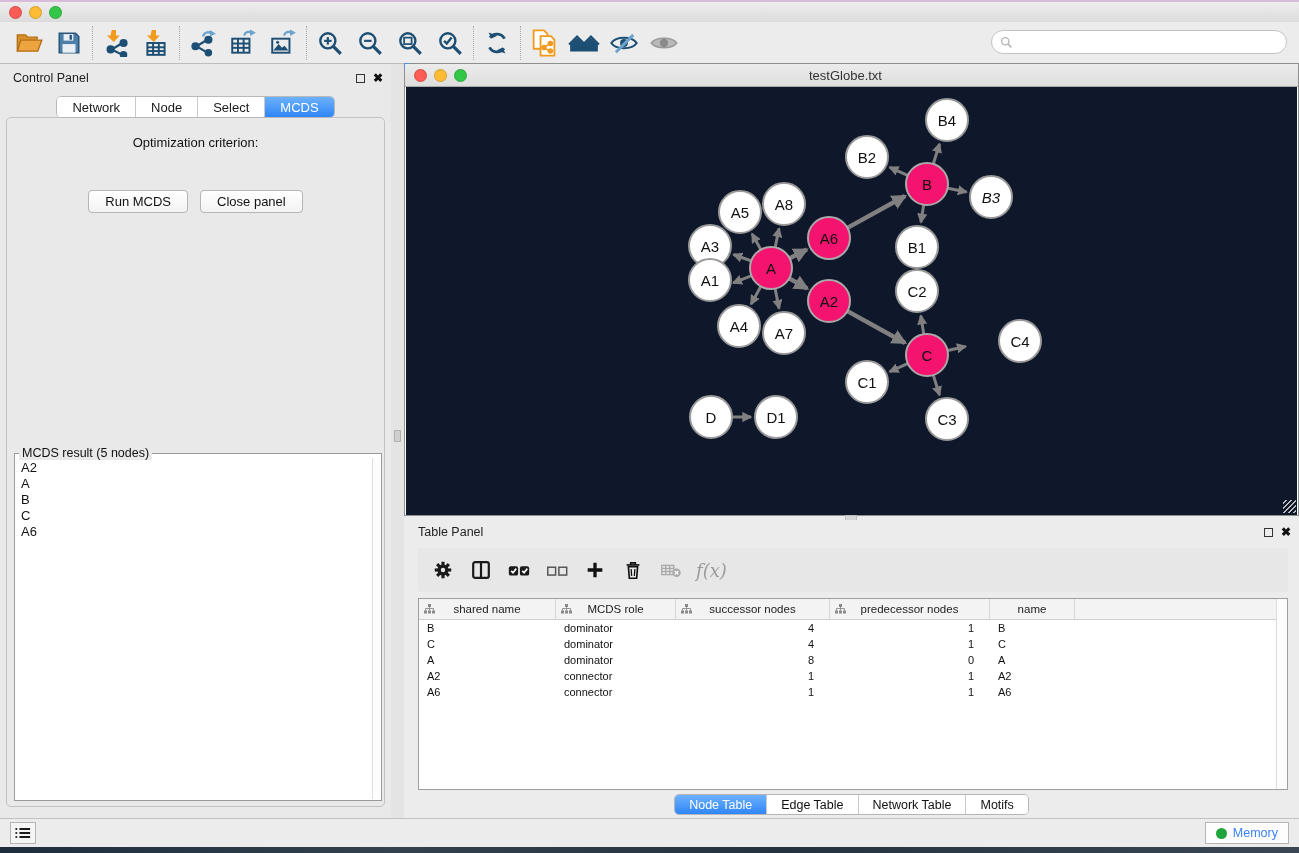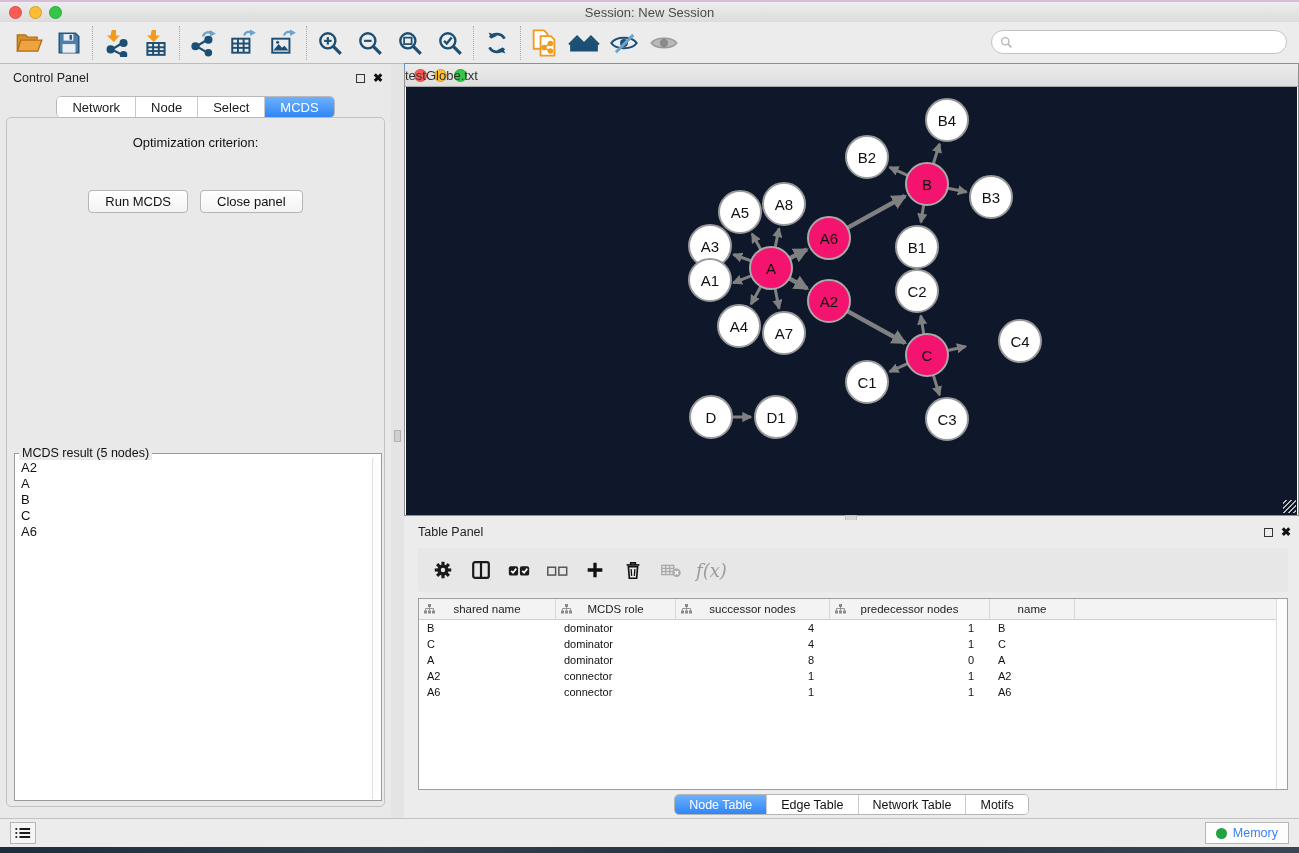--- a/index.html
+++ b/index.html
@@ -68,21 +68,21 @@
   .v-handle { position:absolute; left:3px; top:366px; width:7px; height:12px; background:#cfcfcf; border:1px solid #b0b0b0; }
 
   
   .right-area { position:absolute; left:404px; top:63px; width:895px; height:755px; }
 
   .net-window { position:absolute; left:0; top:0; width:895px; height:453px;
                 border:1px solid #8f8f8f; background:#fff; }
   .net-titlebar { position:absolute; left:0; top:0; width:100%; height:23px;
                   background:linear-gradient(#ececec,#dddddd); border-bottom:1px solid #a9a9a9;
                   display:flex; align-items:center; }
-  .net-titlebar .wtitle { position:absolute; left:0; right:12px; font-size:13px; color:#333; }
+  .net-titlebar .wtitle { position:absolute; left:0; right:12px; text-align:center; font-size:13px; color:#333; }
   .corner-mark { position:absolute; left:-1px; top:-1px; width:0; height:0;
                  border-top:6px solid #5a8fd6; border-right:6px solid transparent; }
   .net-canvas { position:absolute; left:1px; top:23px; width:891px; height:428px; background:#0f172a; overflow:hidden; }
   .net-canvas svg.edges { position:absolute; left:0; top:0; }
   .gnode { position:absolute; border-radius:50%; display:flex; align-items:center; justify-content:center;
            font-size:15px; color:#111; border:2px solid #9a9a9a; background:#fff; }
   .gnode.hl { background:#f4136e; border-color:#a9a9a9; }
   .resize-grip { position:absolute; right:2px; bottom:2px; width:13px; height:13px;
       background:repeating-linear-gradient(135deg, transparent 0 2px, #b9b9b9 2px 3.5px); }
   .h-handle { position:absolute; left:441px; top:452px; width:12px; height:7px; background:#d6d6d6; border:1px solid #bdbdbd; }
@@ -133,21 +133,20 @@
 <div id="app">
 
   <div class="top-line"></div>
 
   <div class="titlebar">
     <div class="traffic">
       <span class="tl red"></span>
       <span class="tl yellow"></span>
       <span class="tl green"></span>
     </div>
-    <div class="wtitle">Session: New Session</div>
   </div>
 
   <div class="toolbar">
     <span class="tb-icon">
       <svg width="28" height="28" viewBox="0 0 24 24">
           <path d="M2 19 L2 5 L9 5 L11 7 L19 7 L19 9" fill="#d88f2a" stroke="#b27017" stroke-width="1.2"></path>
           <path d="M2 19 L5 9.5 L23 9.5 L19.5 19 Z" fill="#eda33f" stroke="#b27017" stroke-width="1.2"></path>
         </svg>
     </span>
     <span class="tb-gap"></span>
@@ -387,21 +386,21 @@
             <line x1="517.8646491159858" y1="116.75271056928926" x2="514.9191886050177" y2="135.30911178838844" stroke="#808080" stroke-width="3" marker-end="url(#arrow)"></line>
             <line x1="517.9124623945278" y1="248.23975932497797" x2="514.8594220068402" y2="228.70030084377754" stroke="#808080" stroke-width="3" marker-end="url(#arrow)"></line>
             <line x1="540.523741203679" y1="263.66139084362686" x2="559.5953234954012" y2="259.4232614454664" stroke="#808080" stroke-width="3" marker-end="url(#arrow)"></line>
             <line x1="502.76156989649786" y1="276.20729354657595" x2="483.79803762937763" y2="284.74088306678004" stroke="#808080" stroke-width="3" marker-end="url(#arrow)"></line>
             <line x1="526.965499862719" y1="287.0895995607006" x2="533.5431251716013" y2="308.1380005491243" stroke="#808080" stroke-width="3" marker-end="url(#arrow)"></line>
             <line x1="325" y1="330" x2="345" y2="330" stroke="#808080" stroke-width="3" marker-end="url(#arrow)"></line>
           </svg>
       <div class="gnode" style="left: 519px; top: 11px; width: 44px; height: 44px;">B4</div>
           <div class="gnode" style="left: 439px; top: 48px; width: 44px; height: 44px;">B2</div>
           <div class="gnode hl" style="left: 499px; top: 75px; width: 44px; height: 44px;">B</div>
-          <div class="gnode" style="left: 563px; top: 88px; width: 44px; height: 44px;">B3</div>
+          <div class="gnode" style="left: 563px; top: 88px; width: 44px; height: 44px; font-style: italic;">B3</div>
           <div class="gnode" style="left: 489px; top: 138px; width: 44px; height: 44px;">B1</div>
           <div class="gnode" style="left: 312px; top: 103px; width: 44px; height: 44px;">A5</div>
           <div class="gnode" style="left: 356px; top: 95px; width: 44px; height: 44px;">A8</div>
           <div class="gnode" style="left: 282px; top: 137px; width: 44px; height: 44px;">A3</div>
           <div class="gnode hl" style="left: 401px; top: 129px; width: 44px; height: 44px;">A6</div>
           <div class="gnode hl" style="left: 343px; top: 159px; width: 44px; height: 44px;">A</div>
           <div class="gnode" style="left: 282px; top: 171px; width: 44px; height: 44px;">A1</div>
           <div class="gnode" style="left: 311px; top: 217px; width: 44px; height: 44px;">A4</div>
           <div class="gnode" style="left: 356px; top: 224px; width: 44px; height: 44px;">A7</div>
           <div class="gnode hl" style="left: 401px; top: 192px; width: 44px; height: 44px;">A2</div>

